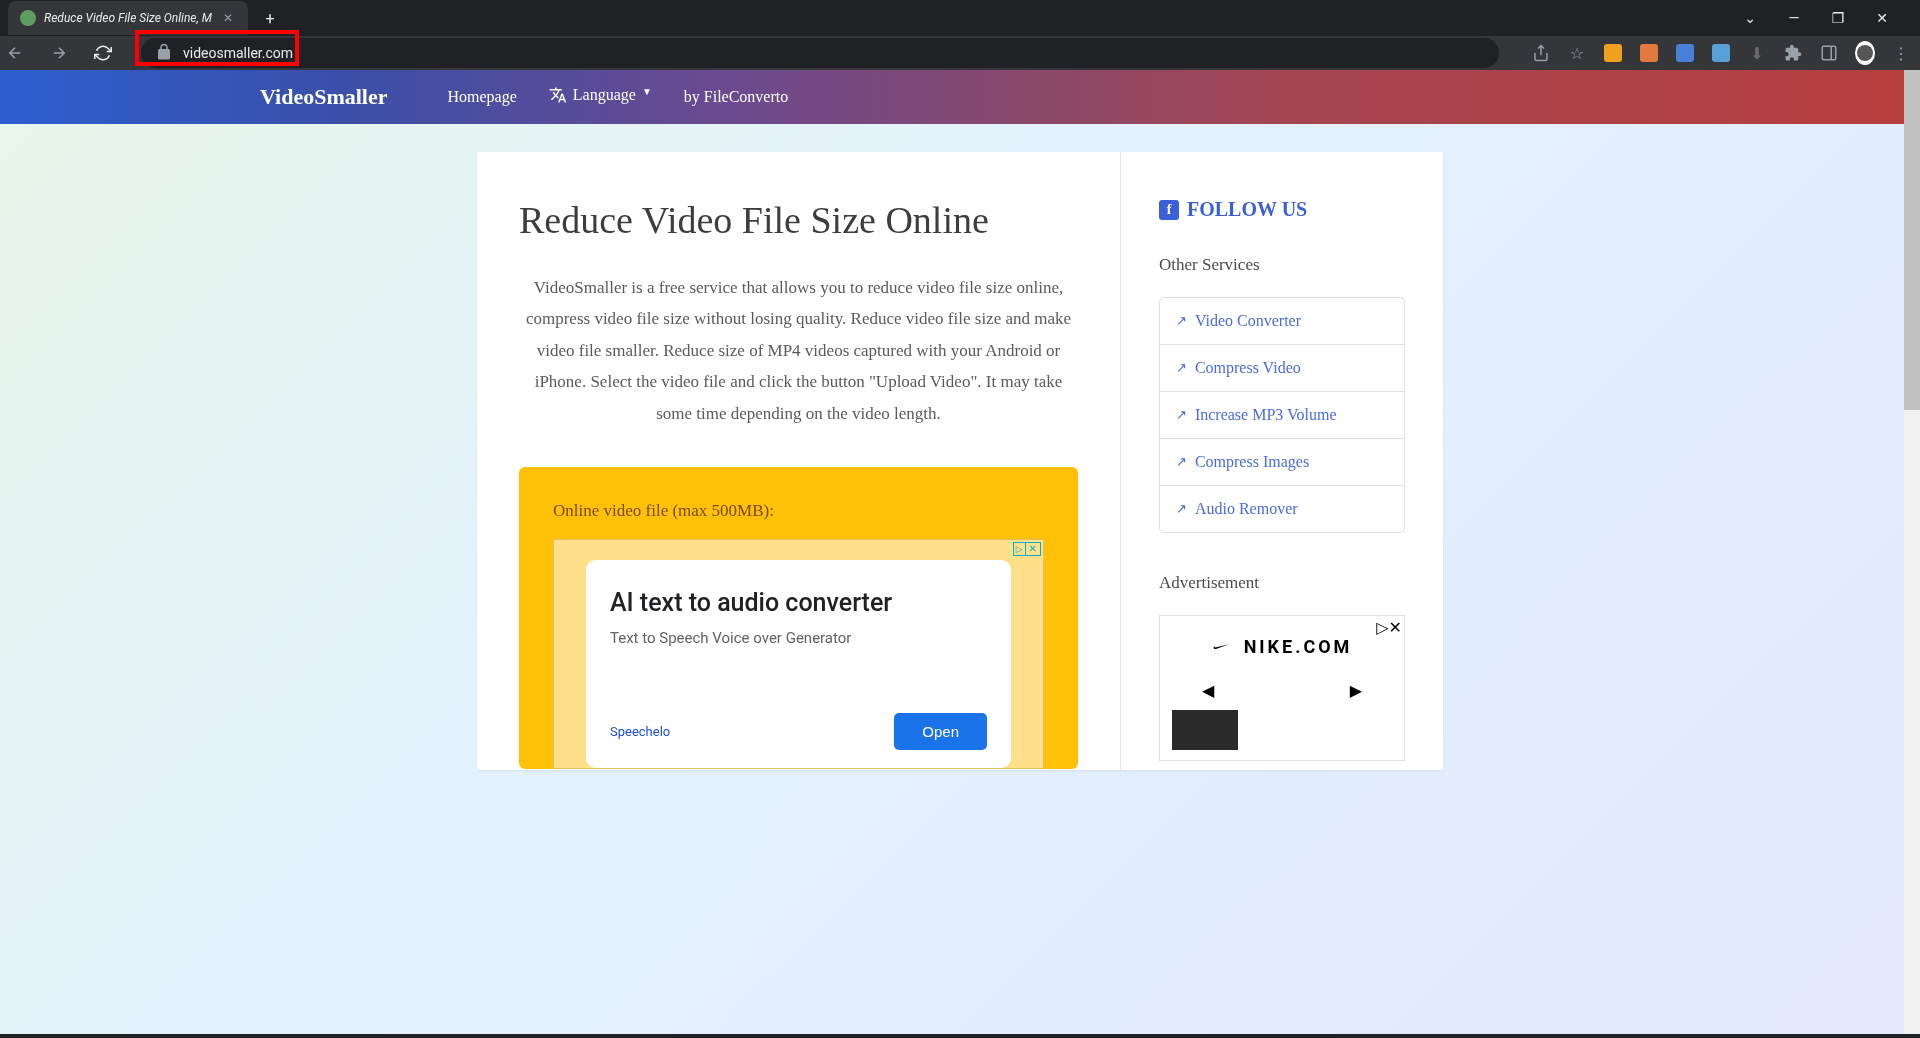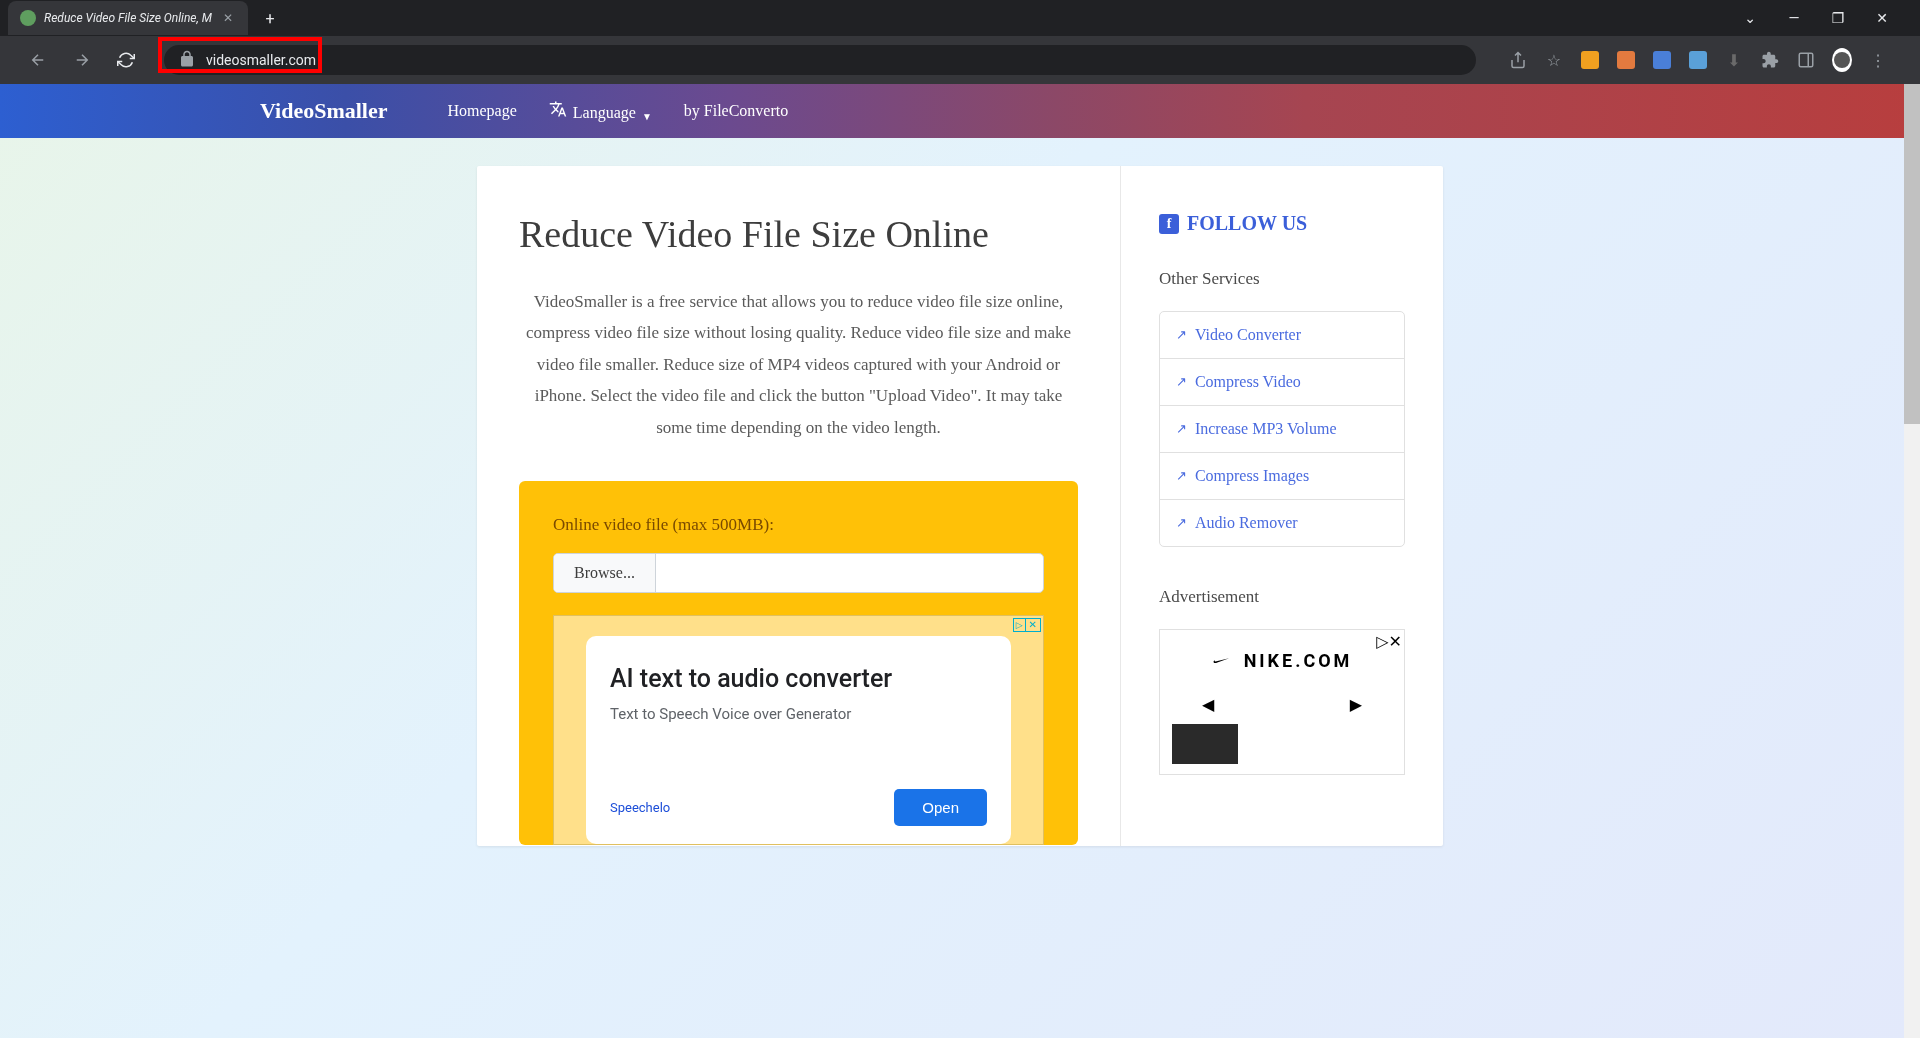--- a/index.html
+++ b/index.html
@@ -9,42 +9,42 @@
 .browser-top { background: #202124; }
 .tab-strip { display: flex; align-items: center; height: 36px; padding: 0 8px; }
 .tab { display: flex; align-items: center; background: #35363a; border-radius: 8px 8px 0 0; padding: 0 12px; height: 34px; min-width: 240px; color: #e8eaed; font-size: 12px; gap: 8px; }
 .tab .favicon { width: 16px; height: 16px; background: #5f9e5f; border-radius: 50%; flex-shrink: 0; }
 .tab .tab-title { flex: 1; white-space: nowrap; overflow: hidden; text-overflow: ellipsis; font-style: italic; }
 .tab .tab-close { width: 16px; height: 16px; display: flex; align-items: center; justify-content: center; color: #9aa0a6; cursor: pointer; }
 .new-tab { width: 28px; height: 28px; display: flex; align-items: center; justify-content: center; color: #e8eaed; margin-left: 8px; cursor: pointer; }
 .window-controls { margin-left: auto; display: flex; gap: 24px; padding-right: 20px; color: #e8eaed; }
 .window-controls span { cursor: pointer; font-size: 14px; width: 20px; text-align: center; }
 
-.toolbar { display: flex; align-items: center; height: 48px; padding: 0 24px; gap: 16px; background: #35363a; }
+.toolbar { display: flex; align-items: center; height: 34px; padding: 0 1px; gap: 16px; background: #35363a; }
 .nav-btn { width: 28px; height: 28px; display: flex; align-items: center; justify-content: center; color: #9aa0a6; cursor: pointer; border-radius: 50%; }
 .nav-btn.enabled { color: #e8eaed; }
 .url-bar-wrap { position: relative; flex: 1; display: flex; align-items: center; margin: 0 8px; }
 .url-highlight { position: absolute; left: -6px; top: -8px; width: 164px; height: 36px; border: 4px solid #ff0000; z-index: 10; pointer-events: none; }
 .url-bar { flex: 1; display: flex; align-items: center; background: #202124; border-radius: 20px; height: 30px; padding: 0 14px; color: #e8eaed; font-size: 14px; gap: 10px; }
 .lock-icon { color: #9aa0a6; font-size: 12px; }
 .toolbar-icons { display: flex; align-items: center; gap: 16px; padding: 0 8px; }
 .toolbar-icons .ticon { width: 20px; height: 20px; color: #9aa0a6; display: flex; align-items: center; justify-content: center; cursor: pointer; font-size: 16px; }
 .ext-icon { width: 18px; height: 18px; border-radius: 3px; }
 .avatar { width: 24px; height: 24px; border-radius: 50%; background: #fff; display:flex; align-items:center; justify-content:center; }
 .avatar-inner { width: 16px; height: 16px; border-radius: 50%; background: #555; }
 
 
 .viewport { height: calc(1038px - 74px); overflow: hidden; position: relative; background: linear-gradient(135deg, #e8f5e9 0%, #e3f2fd 40%, #e3e9fb 100%); }
 .scrollbar-track { position: absolute; right: 0; top: 0; width: 16px; height: 100%; background: #f1f1f1; }
 .scrollbar-thumb { position: absolute; right: 0; top: 0; width: 16px; height: 340px; background: #c1c1c1; }
 
 
 .site-header { height: 54px; background: linear-gradient(90deg, #2d5fd1 0%, #3b4fa8 18%, #6b4a8f 38%, #8c4867 55%, #a64551 68%, #b83e3e 100%); display: flex; align-items: center; padding: 0 0 0 260px; }
 .brand { color: #fff; font-weight: 700; font-size: 22px; font-family: Georgia, 'Times New Roman', serif; margin-right: 44px; text-align: right; }
-.nav-link { color: #fff; font-size: 16px; padding: 0 16px; display: flex; align-items: flex-end; gap: 6px; cursor: pointer; font-family: Georgia, serif; }
+.nav-link { color: #fff; font-size: 16px; padding: 0 16px; display: flex; align-items: flex-start; gap: 6px; cursor: pointer; font-family: Georgia, serif; }
 .caret { font-size: 10px; }
 
 
 .page-wrap { width: 966px; margin: 28px auto 0; background: #fff; display: flex; border-radius: 2px; box-shadow: 0 1px 3px rgba(0,0,0,0.08); }
 .main-col { flex: 1; padding: 46px 42px 1px 42px; border-right: 1px solid #e8e8e8; }
 .side-col { width: 322px; padding: 46px 38px 0 38px; }
 
 h1 { font-family: Georgia, 'Times New Roman', serif; font-size: 38px; font-weight: 400; color: #3d3d3d; margin-bottom: 30px; }
 .intro { font-family: Georgia, serif; font-size: 17px; line-height: 1.85; color: #5a5a5a; margin-bottom: 38px; text-align: center; }
 
@@ -195,24 +195,20 @@
       </div>
   </div>
 
   <div class="page-wrap">
     <div class="main-col">
       <h1>Reduce Video File Size Online</h1>
       <p class="intro">VideoSmaller is a free service that allows you to reduce video file size online, compress video file size without losing quality. Reduce video file size and make video file smaller. Reduce size of MP4 videos captured with your Android or iPhone. Select the video file and click the button "Upload Video". It may take some time depending on the video length.</p>
 
       <div class="upload-box">
         <div class="upload-label">Online video file (max 500MB):</div>
-        <div class="file-input">
-          <div class="browse-btn">Browse...</div>
-          <div class="file-path"></div>
-        </div>
 
         <div class="ad-frame">
           <div class="ad-badge">
             <span class="tri">▷</span>
             <span class="x">✕</span>
           </div>
           <div class="ad-card">
             <div class="ad-title">AI text to audio converter</div>
             <div class="ad-sub">Text to Speech Voice over Generator</div>
             <div class="ad-bottom">

